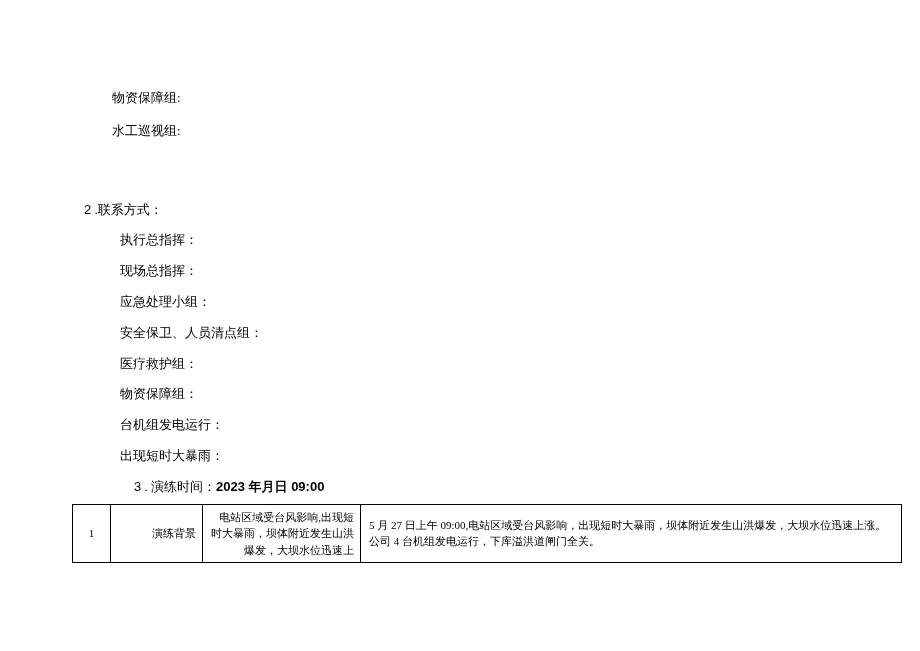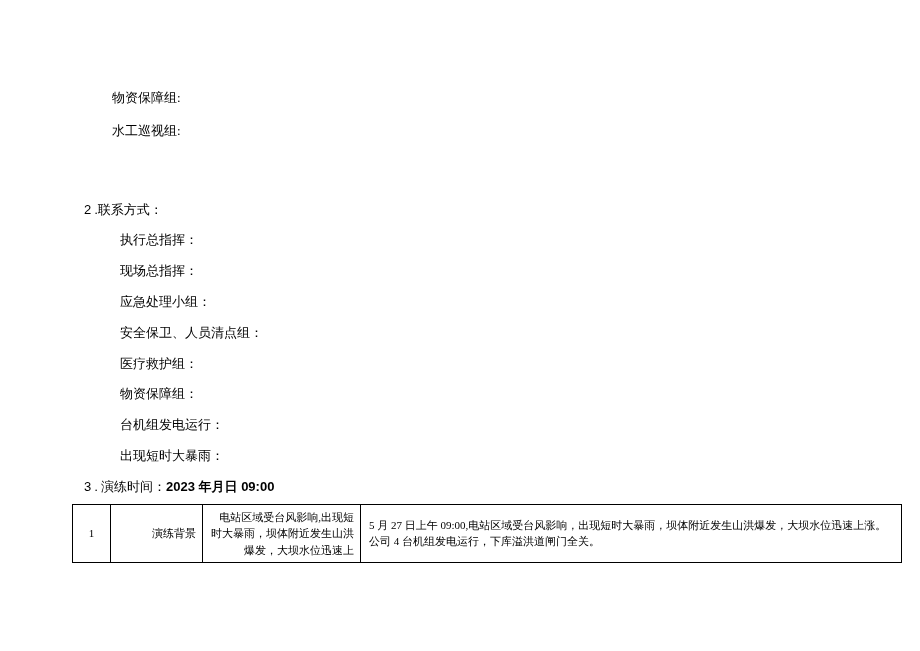--- a/index.html
+++ b/index.html
@@ -36,23 +36,24 @@
       font-family: Arial, sans-serif;
       font-size: 13px;
     }
     .indent-block-2 {
       padding-left: 120px;
     }
     .indent-block-2 .item {
       margin-bottom: 10px;
     }
     .section-heading-3 {
-      padding-left: 84px;
+      padding-left: 112px;
       margin-top: 4px;
       margin-bottom: 6px;
+      margin-left: 22px;
     }
     .section-heading-3 .num {
       font-family: Arial, sans-serif;
       font-size: 13px;
     }
     .section-heading-3 .bold-part {
       font-weight: bold;
       font-family: Arial, "SimSun", sans-serif;
     }
     table {

